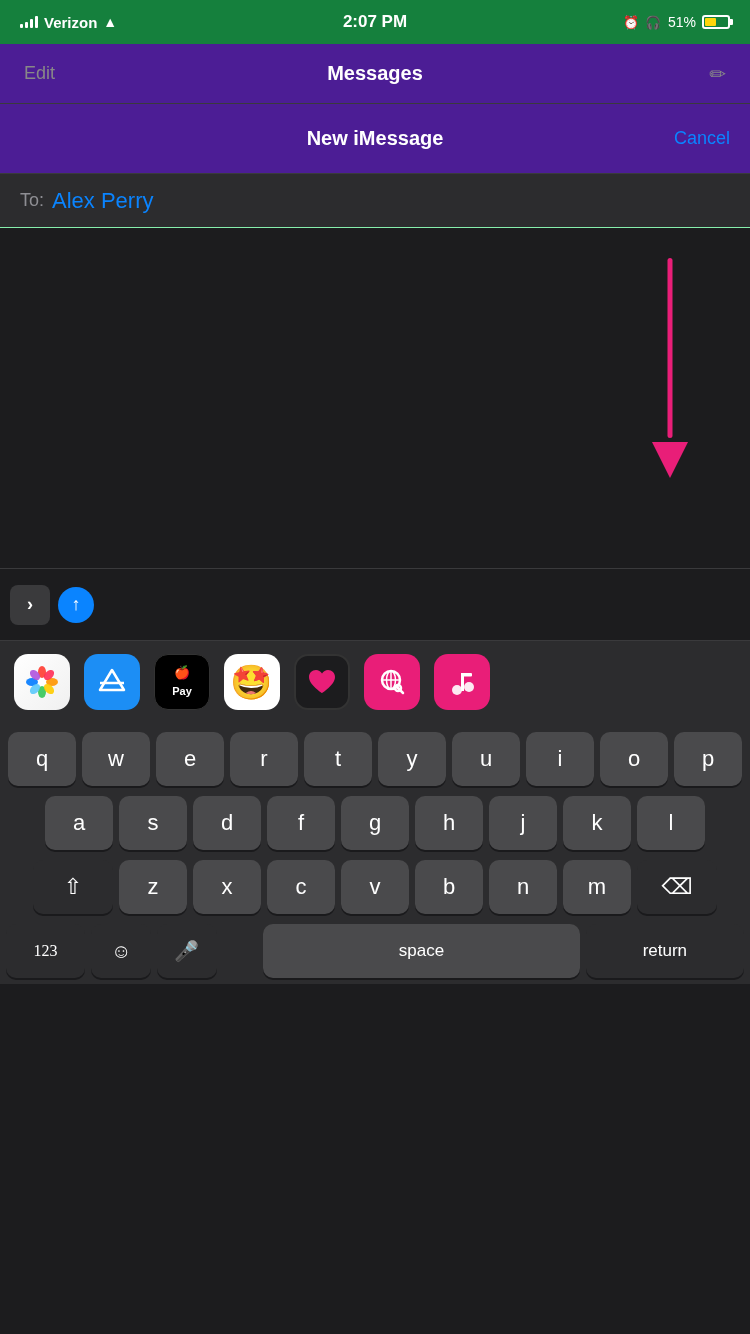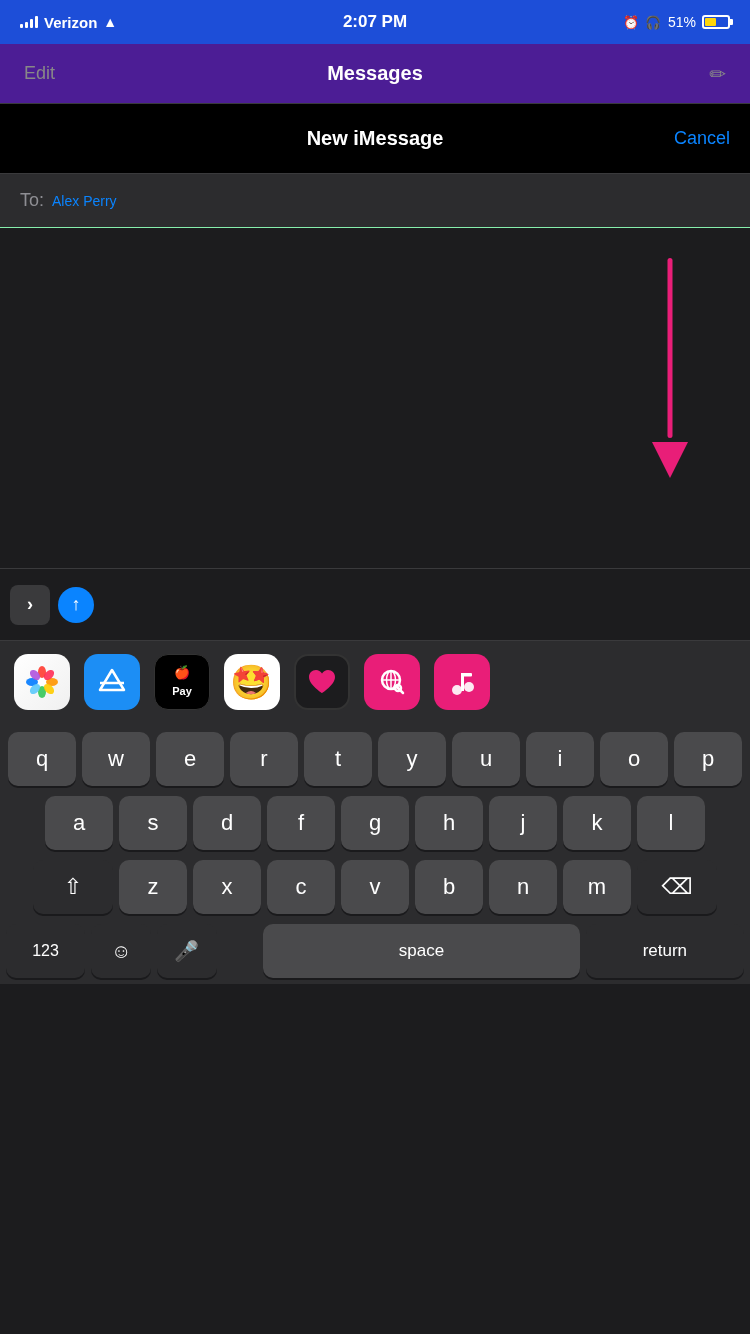--- a/index.html
+++ b/index.html
@@ -10,21 +10,21 @@
       background: #1c1c1e;
       font-family: -apple-system, 'SF Pro Text', 'Helvetica Neue', sans-serif;
       overflow: hidden;
       position: relative;
     }
 
     
     .status-bar {
       width: 100%;
       height: 44px;
-      background: #1d4ed8;
+      background: #15803d;
       display: flex;
       align-items: center;
       justify-content: space-between;
       padding: 0 20px;
       position: relative;
       gap: 43px;
     }
     .status-left {
       display: flex;
       align-items: center;
@@ -122,21 +122,21 @@
     }
     .nav-compose {
       font-size: 20px;
       color: #888;
     }
 
     
     .imessage-header {
       width: 100%;
       height: 70px;
-      background: #000000;
+      background: #4c1d95;
       display: flex;
       align-items: center;
       justify-content: center;
       position: relative;
       border-bottom: 1px solid #3a3a3c;
     }
     .header-title {
       font-size: 20px;
       font-weight: 700;
       color: #fff;
@@ -158,21 +158,21 @@
       align-items: center;
       padding: 0 20px;
       border-bottom: 1px solid #86efac;
     }
     .to-label {
       font-size: 18px;
       color: #8e8e93;
       margin-right: 8px;
     }
     .to-name {
-      font-size: 14px;
+      font-size: 22px;
       color: #0a84ff;
       text-align: right;
     }
 
     
     .message-area {
       width: 100%;
       height: 340px;
       background: #1c1c1e;
       position: relative;
@@ -341,20 +341,21 @@
     .key-space {
       max-width: none;
       flex: 4;
     }
     .key-return {
       max-width: none;
       flex: 2;
     }
     .key-label {
       font-size: 16px;
+      font-family: Liberation Serif, serif;
     }
     .bottom-row {
       display: flex;
       gap: 6px;
       margin-bottom: 0;
     }
   </style>
 </head>
 <body>
 

